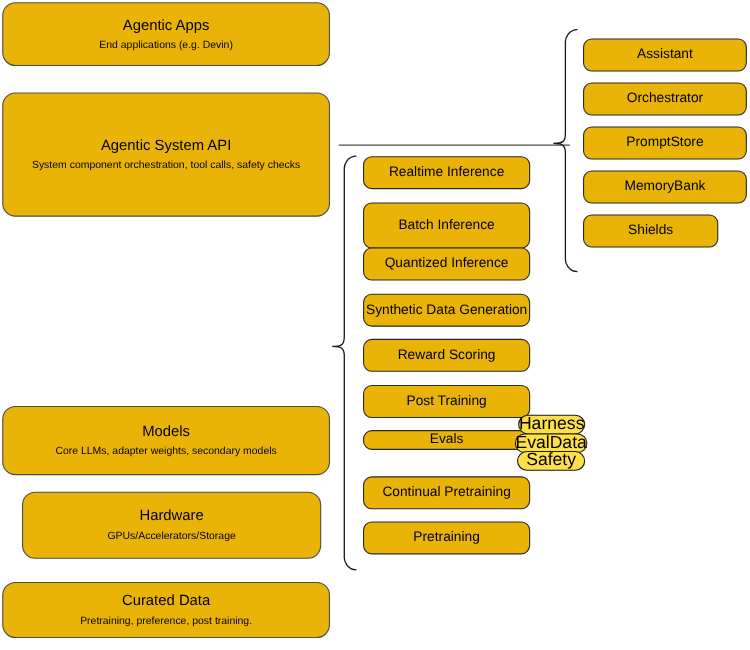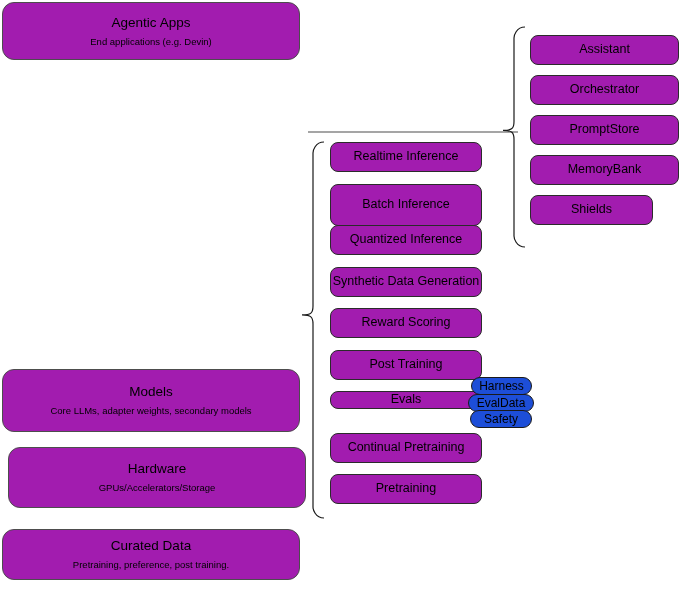--- a/index.html
+++ b/index.html
@@ -15,21 +15,21 @@
     overflow: hidden;
   }
   #canvas {
     position: relative;
     width: 682px;
     height: 591px;
   }
   .node {
     position: absolute;
     box-sizing: border-box;
-    background: #a21caf;
+    background: #eab308;
     border: 1px solid #1a1a1a;
     display: flex;
     flex-direction: column;
     align-items: center;
     justify-content: center;
     text-align: center;
     line-height: 1.25;
   }
   
   .layer {
@@ -48,22 +48,22 @@
   
   .pill {
     border-radius: 8px;
     border-color: #2b2b2b;
     font-size: 12.5px;
   }
   
   .oval {
     border-radius: 999px;
     border-color: #1a1a1a;
-    font-size: 12px;
-    background: #1d4ed8;
+    font-size: 16px;
+    background: #fde047;
     z-index: 6;
   }
   .brace-svg, .connector-svg {
     position: absolute;
     overflow: visible;
     pointer-events: none;
   }
   .brace-path {
     fill: none;
     stroke: #1a1a1a;
@@ -82,28 +82,32 @@
 
   <svg class="connector-svg" id="connector-svg" width="682" height="591" style="left:0; top:0;">
     <line class="connector-line" id="connector-line" x1="308" y1="132" x2="518" y2="132"></line>
   </svg>
 
   <div class="node layer" style="left: 2px; top: 2px; width: 298px; height: 58px;">
     <div class="title">Agentic Apps</div>
     <div class="subtitle">End applications (e.g. Devin)</div>
   </div>
 
+  <div class="node layer" style="left: 2px; top: 84px; width: 298px; height: 113px;">
+    <div class="title">Agentic System API</div>
+    <div class="subtitle">System component orchestration, tool calls, safety checks</div>
+  </div>
 
 
   <div class="node layer" style="left: 2px; top: 369px; width: 298px; height: 63px;">
     <div class="title">Models</div>
     <div class="subtitle">Core LLMs, adapter weights, secondary models</div>
   </div>
 
-  <div class="node layer" style="left: 8px; top: 447px; width: 298px; height: 61px;">
+  <div class="node layer" style="left: 20px; top: 447px; width: 272px; height: 61px;">
     <div class="title">Hardware</div>
     <div class="subtitle">GPUs/Accelerators/Storage</div>
   </div>
 
   <div class="node layer" style="left: 2px; top: 529px; width: 298px; height: 51px;">
     <div class="title">Curated Data</div>
     <div class="subtitle">Pretraining, preference, post training.</div>
   </div>
 
   <svg class="brace-svg" id="toolchain-brace" width="682" height="591" style="left: 0px; top: 0px;">

